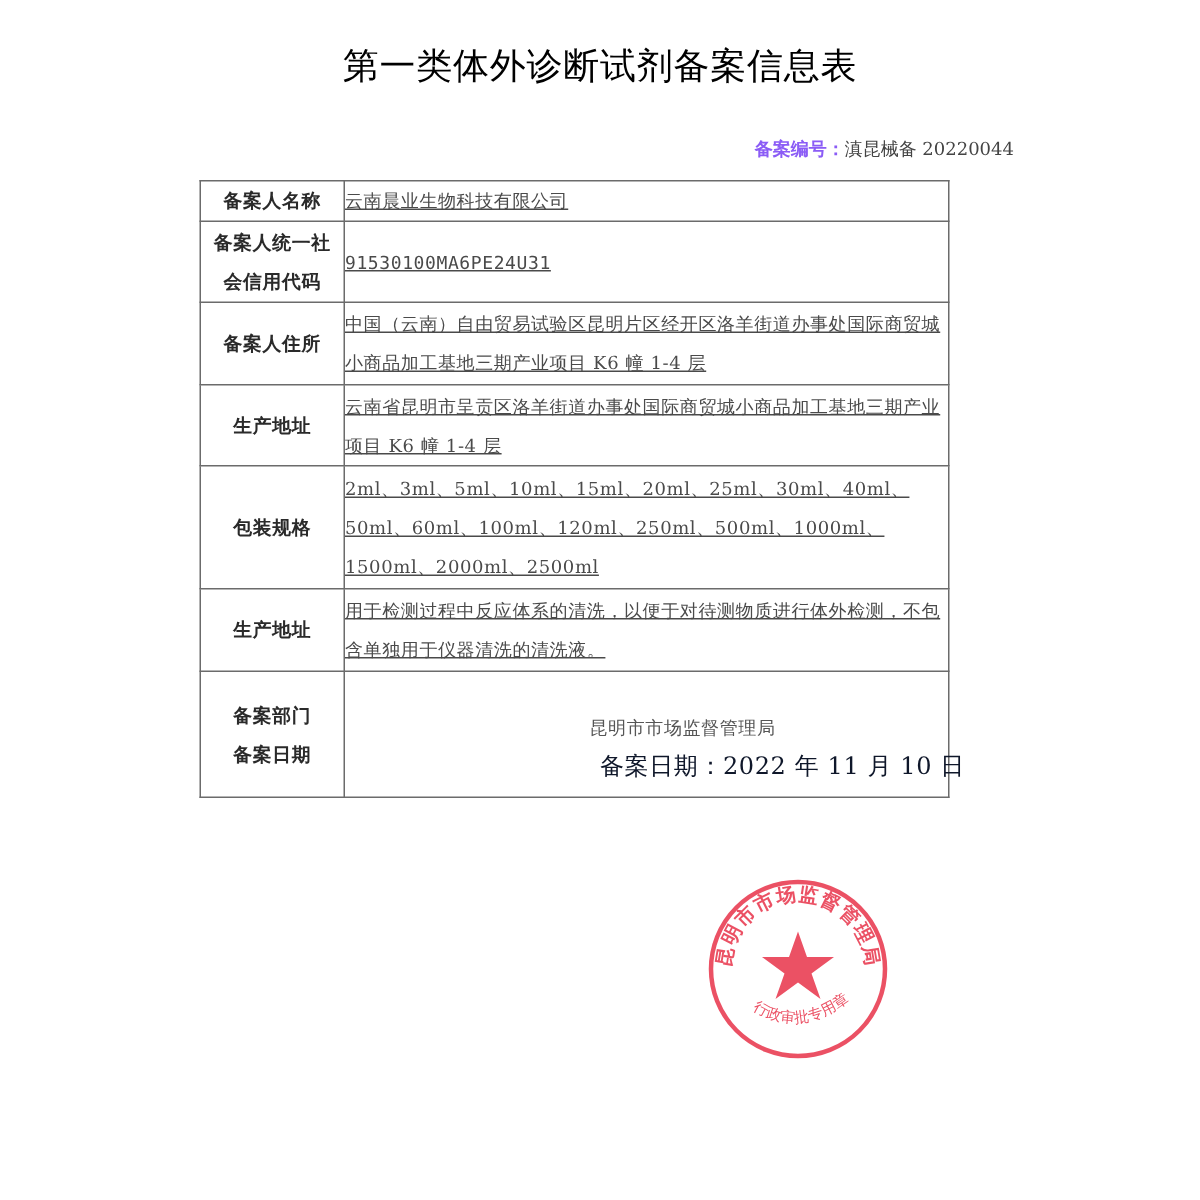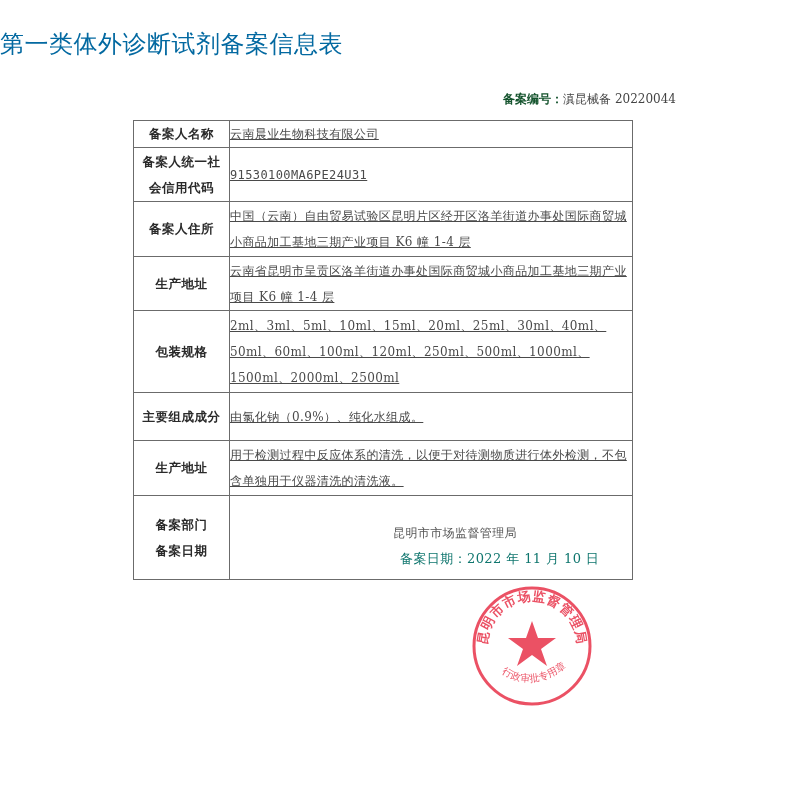--- a/index.html
+++ b/index.html
@@ -1,49 +1,49 @@
 <!DOCTYPE html>
 <html><head>
 <meta charset="utf-8">
 <style>
   html, body { margin: 0; padding: 0; }
   body {
     width: 800px; height: 800px; background: #ffffff; position: relative; overflow: hidden;
     font-family: "DejaVu Serif", "Liberation Serif", serif; color: #333;
   }
   .title {
-    position: absolute; left: 0; top: 28px; width: 800px; 
+    position: absolute; left: 0; top: 28px; width: 800px; text-align: center;
     font-family: Liberation Sans, sans-serif;
-    font-size: 24px; color: #0369a1; letter-spacing: 0.5px;
+    font-size: 24px; color: #000000; letter-spacing: 0.5px;
   }
   .record-no {
     position: absolute; left: 440px; top: 91px; width: 236px; text-align: right;
     font-size: 12px; color: #444; white-space: nowrap;
   }
-  .record-no .lbl { font-family: Liberation Mono, monospace; font-weight: bold; color: #14532d; }
+  .record-no .lbl { font-family: Liberation Mono, monospace; font-weight: bold; color: #8b5cf6; }
   table.form {
     position: absolute; left: 133px; top: 120px; width: 500px;
     border-collapse: collapse; table-layout: fixed;
   }
   table.form td {
     border: 1.4px solid #6b6b6b; padding: 0; vertical-align: middle;
   }
   td.label {
     width: 95px; text-align: center;
     font-family: "DejaVu Sans", "Liberation Sans", sans-serif; font-weight: bold;
     font-size: 12.5px; color: #2a2a2a; line-height: 26px; letter-spacing: 0.5px;
   }
   td.value {
     padding-left: 7px; padding-right: 6px;
     font-size: 12px; color: #4a4a4a; line-height: 26px; letter-spacing: 0.4px; text-decoration: underline;
   }
   .mono { font-family: "DejaVu Sans Mono", "Liberation Mono", monospace; font-size: 11.5px; letter-spacing: 0; margin-left: 12px; }
   .dept-block { position: relative; height: 100%; }
   .dept-name { position: absolute; left: 163px; top: 24px; font-size: 12px; color: #555; white-space: nowrap; }
-  .dept-date { position: absolute; left: 170px; top: 50px; font-size: 13px; color: #0f766e; white-space: nowrap; }
+  .dept-date { position: absolute; left: 170px; top: 50px; font-size: 16px; color: #0f172a; white-space: nowrap; }
   .seal {
     position: absolute; left: 469px; top: 583px; width: 126px; height: 126px;
     pointer-events: none; opacity: 0.85;
   }
 </style>
 </head>
 <body>
 
 <div class="title">第一类体外诊断试剂备案信息表</div>
 
@@ -69,24 +69,20 @@
     <td class="value">中国（云南）自由贸易试验区昆明片区经开区洛羊街道办事处国际商贸城小商品加工基地三期产业项目 K6 幢 1-4 层</td>
   </tr>
   <tr style="height:54px">
     <td class="label">生产地址</td>
     <td class="value">云南省昆明市呈贡区洛羊街道办事处国际商贸城小商品加工基地三期产业项目 K6 幢 1-4 层</td>
   </tr>
   <tr style="height:82px">
     <td class="label">包装规格</td>
     <td class="value">2ml、3ml、5ml、10ml、15ml、20ml、25ml、30ml、40ml、50ml、60ml、100ml、120ml、250ml、500ml、1000ml、1500ml、2000ml、2500ml</td>
   </tr>
-  <tr style="height:48px">
-    <td class="label">主要组成成分</td>
-    <td class="value">由氯化钠（0.9%）、纯化水组成。</td>
-  </tr>
   <tr style="height:55px">
     <td class="label">生产地址</td>
     <td class="value">用于检测过程中反应体系的清洗，以便于对待测物质进行体外检测，不包含单独用于仪器清洗的清洗液。</td>
   </tr>
   <tr style="height:83px">
     <td class="label">
       <div>备案部门</div>
       <div>备案日期</div>
     </td>
     <td class="value" style="padding:0">

